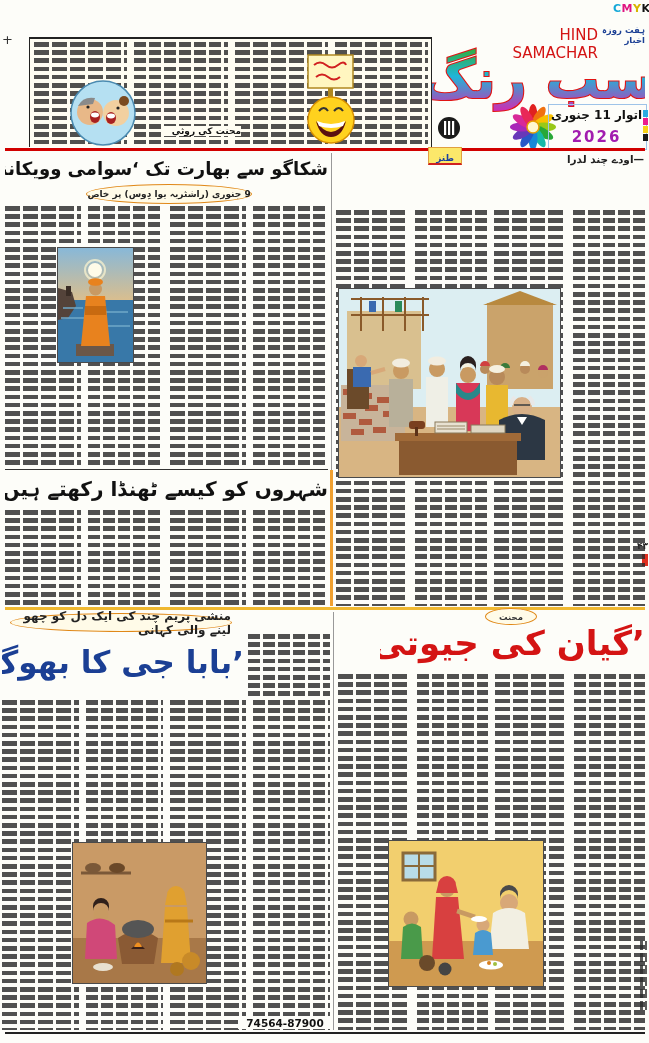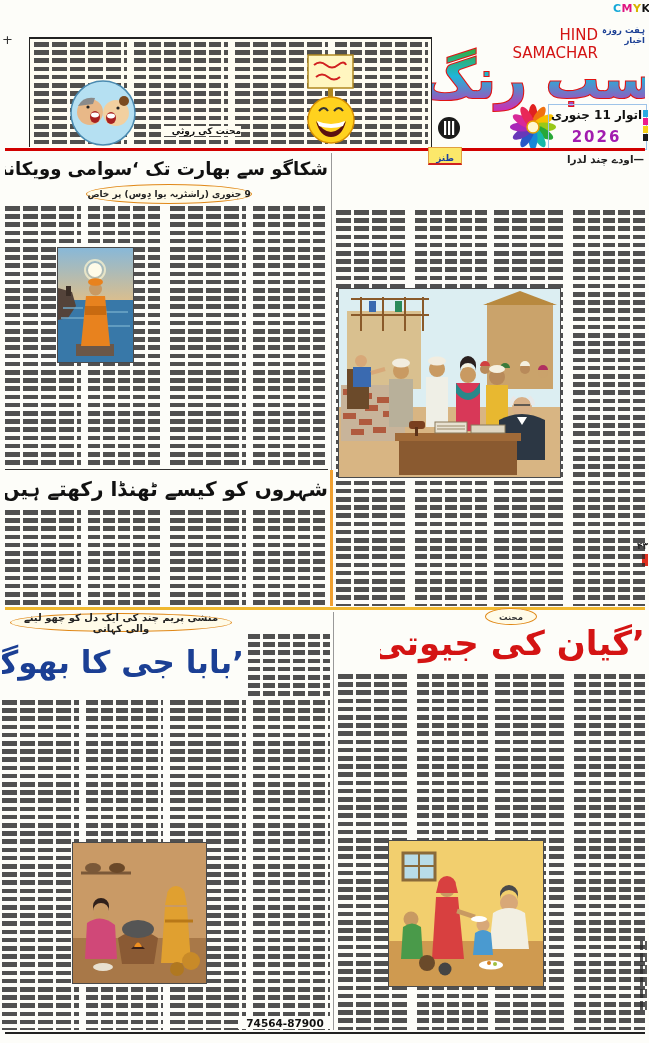--- a/index.html
+++ b/index.html
@@ -250,21 +250,21 @@
     </g>
     <g>
       <rect x="70" y="132" width="16" height="8" rx="3" fill="#7a4020"></rect>
       <rect x="76" y="138" width="3" height="9" fill="#5a3018"></rect>
     </g>
   </svg>
 
   <div class="abs rule" style="left:5px;top:607px;width:640px;height:3px;background:#f0b830;"></div>
   <div class="abs rule" style="left:333px;top:612px;width:1px;height:418px;background:#999;"></div>
 
-  <div class="abs oval rtl" style="left:10px;top:613px;width:220px;height:17px;font-size:10px;font-weight:bold;color:#222;">
+  <div class="abs oval rtl" style="left:10px;top:613px;width:220px;height:17px;font-size:12px;font-weight:bold;color:#222;text-align:right;">
     <span>منشی پریم چند کی ایک دل کو چھو لینے والی کہانی</span>
   </div>
   <div class="abs hl rtl" style="left:2px;top:633px;width:242px;height:58px;font-size:31px;color:#1b3f94;line-height:58px;white-space:nowrap;overflow:hidden;">’بابا جی کا بھوگ‘</div>
   <div class="greek" style="left:248px;top:634px;width:82px;height:62px;">
       <div class="gcol"></div>
     </div>
   <div class="greek" style="left:2px;top:700px;width:328px;height:330px;">
       <div class="gcol"></div>
       <div class="gcol"></div>
       <div class="gcol"></div>

